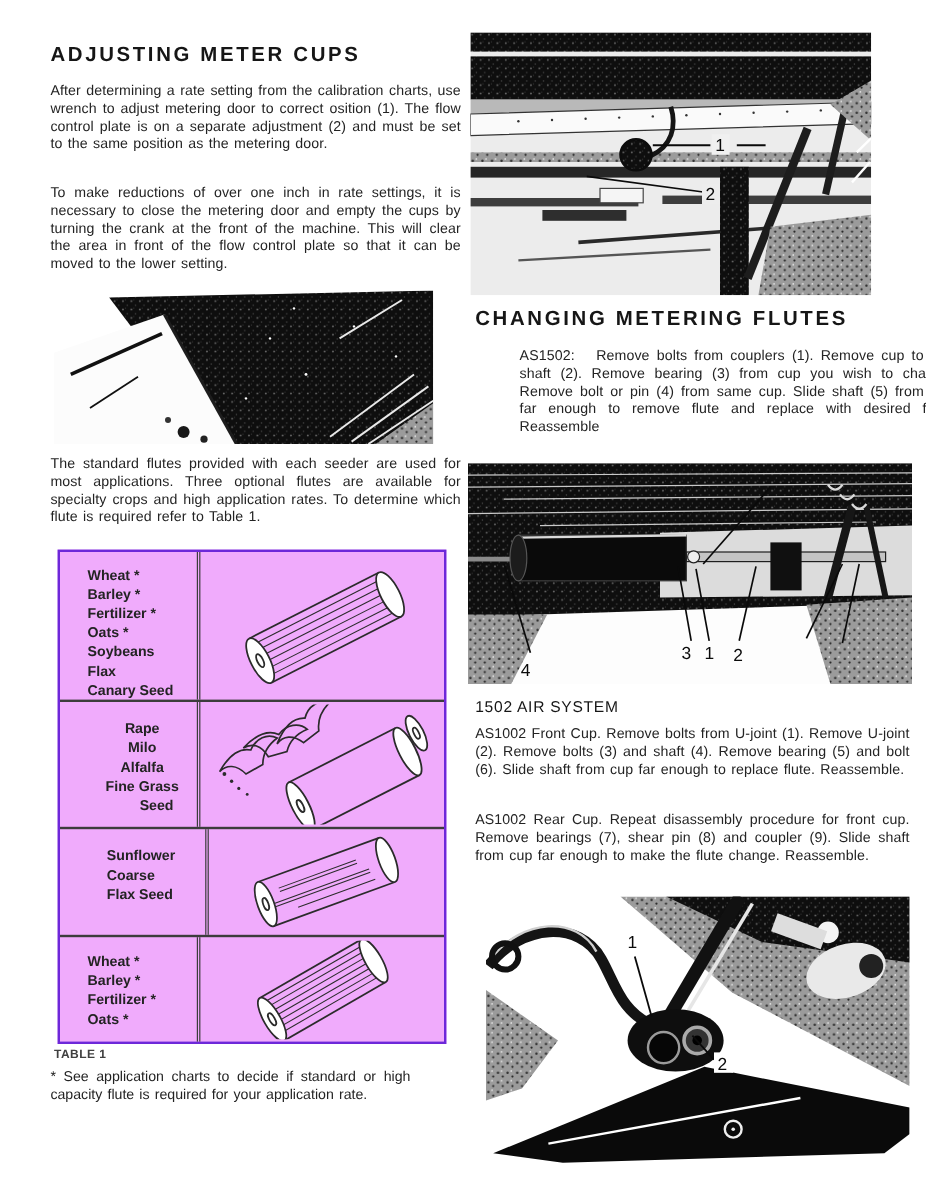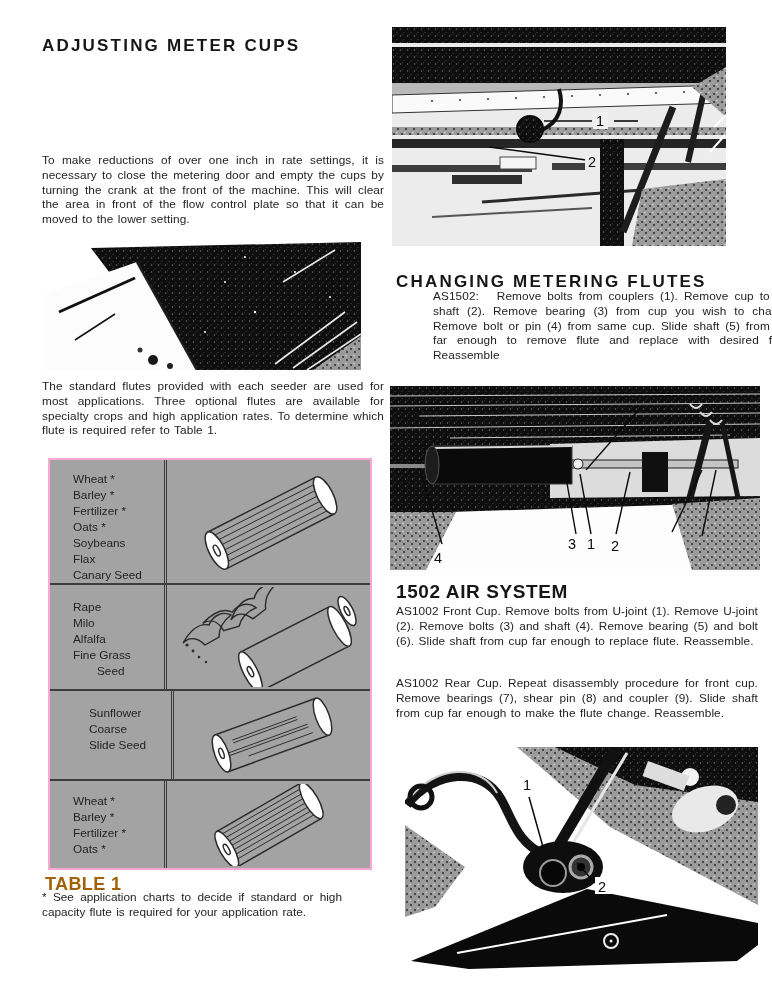--- a/index.html
+++ b/index.html
@@ -5,45 +5,45 @@
   html,body { margin:0; padding:0; background:#ffffff; }
   .page {
     position:relative; width:772px; height:1000px; background:#ffffff;
     font-family:"Liberation Sans", sans-serif; color:#1f1f1f; overflow:hidden;padding-left:20px;
   }
   .abs { position:absolute; margin:0; }
   h1.sec {
     font-size:17px; font-weight:bold; letter-spacing:2.2px; color:#161616;
     white-space:nowrap;
   }
-  h2.sub { font-size:19px; font-weight:bold; letter-spacing:0.6px; color:#161616; }
+  h2.sub { font-size:13px; font-weight:normal; letter-spacing:0.6px; color:#161616; }
   p.body {
     font-size:11.8px; line-height:14.8px; text-align:justify;
     letter-spacing:0.1px; word-spacing:1px; color:#232323;
   }
   figure.photo { padding:0; margin:0; }
   figure.photo svg { display:block; width:100%; height:100%; }
   svg text.co {
     font-family:"Liberation Sans",sans-serif; font-size:14.5px; fill:#0b0b0b;
   }
   
   .seed-table {
-    box-sizing:border-box; border:2px solid #f9a8d4; background:#a3a3a3;
+    box-sizing:border-box; border:2px solid #6d28d9; background:#f0abfc;font-weight:bold;
   }
   .trow { display:flex; border-bottom:2px solid #3c3c3c; box-sizing:border-box; }
   .trow:last-child { border-bottom:none; }
   .tseeds {
     width:117px; box-sizing:border-box; border-right:3px double #3c3c3c;
     padding:11px 0 0 23px; font-size:11.8px; line-height:16px; color:#232323;
   }
   .tseeds .seed { display:block; }
   .tseeds .seed.indent { padding-left:24px; }
   .tflute { flex:1; display:flex; align-items:center; justify-content:center; }
   .tflute svg { display:block; }
-  .tcap { font-size:18px; font-weight:bold; letter-spacing:0.4px; color:#a16207; }
+  .tcap { font-size:10px; font-weight:bold; letter-spacing:0.4px; color:#404040; }
   p.footnote {
     font-size:11.8px; line-height:14.6px; text-align:justify;
     word-spacing:1px; color:#232323;
   }
   .ill { stroke:#2b2b2b; fill:none; }
 </style>
 </head>
 <body>
 
 <svg width="0" height="0" style="position:absolute" aria-hidden="true">
@@ -60,20 +60,21 @@
       <circle cx="6" cy="6" r="0.9" fill="#1f1f1f"></circle>
       <circle cx="5" cy="1.5" r="0.7" fill="#e8e8e8"></circle>
     </pattern>
   </defs>
 </svg>
 
 <div class="page">
 
   <h1 class="sec abs" style="left:42px; top:36px;">ADJUSTING METER CUPS</h1>
 
+  <p class="body abs" style="left:42px; top:68px; width:342px;">After determining a rate setting from the calibration charts, use wrench to adjust metering door to correct osition (1). The flow control plate is on a separate adjustment (2) and must be set to the same position as the metering door.</p>
 
   <p class="body abs" style="left:42px; top:153px; width:342px;">To make reductions of over one inch in rate settings, it is necessary to close the metering door and empty the cups by turning the crank at the front of the machine. This will clear the area in front of the flow control plate so that it can be moved to the lower setting.</p>
 
   <figure class="photo abs" style="left:45px; top:242px; width:316px; height:128px;">
     <svg viewBox="0 0 316 128">
       <rect width="316" height="128" fill="#ffffff"></rect>
       <polygon points="46,6 316,0 316,128 138,128" fill="url(#spk)"></polygon>
       <polygon points="268,128 316,94 316,128" fill="url(#spg)"></polygon>
       <g stroke="#e9e9e9" stroke-width="1.6">
         <line x1="230" y1="122" x2="300" y2="70"></line>
@@ -130,21 +131,21 @@
               <ellipse cx="62" cy="0" rx="8" ry="21" fill="#ffffff"></ellipse>
               <ellipse cx="-62" cy="0" rx="8" ry="21" fill="#ffffff"></ellipse>
               <ellipse cx="-62" cy="0" rx="2.5" ry="6"></ellipse>
             </g>
           </g>
         </svg>
       </div>
     </div>
 
     <div class="trow" style="height:106px;">
-      <div class="tseeds" style="padding-top:14px;">
+      <div class="tseeds" style="padding-top:14px;text-align:center;">
         <span class="seed">Rape</span>
         <span class="seed">Milo</span>
         <span class="seed">Alfalfa</span>
         <span class="seed">Fine Grass</span>
         <span class="seed indent">Seed</span>
       </div>
       <div class="tflute">
         <svg width="200" height="100" viewBox="0 0 200 100" aria-label="exploded flute assembly with paddles and end disc">
           <g class="ill" stroke-width="1.4">
             <g transform="translate(36,44)">
@@ -175,21 +176,21 @@
             <ellipse cx="0" cy="0" rx="2" ry="5"></ellipse>
           </g>
         </svg>
       </div>
     </div>
 
     <div class="trow" style="height:90px;">
       <div class="tseeds" style="padding-top:14px;margin-left:16px;">
         <span class="seed">Sunflower</span>
         <span class="seed">Coarse</span>
-        <span class="seed">Slide Seed</span>
+        <span class="seed">Flax Seed</span>
       </div>
       <div class="tflute">
         <svg width="196" height="84" viewBox="0 0 200 86" aria-label="slotted coarse roller">
           <g transform="translate(100,43) rotate(-20)" class="ill" stroke-width="1.5">
             <line x1="-55" y1="-20" x2="55" y2="-20"></line>
               <line x1="-55" y1="20" x2="55" y2="20"></line>
             <ellipse cx="55" cy="0" rx="7" ry="20" fill="#ffffff"></ellipse>
             <ellipse cx="-55" cy="0" rx="7" ry="20" fill="#ffffff"></ellipse>
             <ellipse cx="-55" cy="0" rx="2.2" ry="5.5"></ellipse>
             <g stroke-width="0.9">
@@ -277,21 +278,21 @@
       <line x1="152" y1="94" x2="200" y2="94" stroke="#0a0a0a" stroke-width="1.6"></line>
       <line x1="222" y1="94" x2="246" y2="94" stroke="#0a0a0a" stroke-width="1.6"></line>
       <line x1="97" y1="120" x2="194" y2="133" stroke="#0a0a0a" stroke-width="1.4"></line>
       <rect x="201" y="85" width="15" height="17" fill="#f0f0f0"></rect>
       <rect x="193" y="126" width="15" height="17" fill="#ededed"></rect>
       <text class="co" x="204" y="99">1</text>
       <text class="co" x="196" y="140">2</text>
     </svg>
   </figure>
 
-  <h1 class="sec abs" style="left:396px; top:256px;margin-top:16px;">CHANGING METERING FLUTES</h1>
+  <h1 class="sec abs" style="left:396px; top:256px;">CHANGING METERING FLUTES</h1>
 
   <p class="body abs" style="left:396px; top:289px; width:362px;margin-left:37px;">AS1502:&nbsp;&nbsp; Remove bolts from couplers (1). Remove cup to cup shaft (2). Remove bearing (3) from cup you wish to change. Remove bolt or pin (4) from same cup. Slide shaft (5) from cup far enough to remove flute and replace with desired flute. Reassemble</p>
 
   <figure class="photo abs" style="left:390px; top:386px; width:370px; height:184px;">
     <svg viewBox="0 0 370 184">
       <rect width="370" height="184" fill="url(#spk)"></rect>
       <g stroke="#c9c9c9" stroke-width="1">
         <line x1="0" y1="10" x2="370" y2="8"></line>
           <line x1="0" y1="20" x2="370" y2="17"></line>
         <line x1="30" y1="30" x2="370" y2="27"></line>

